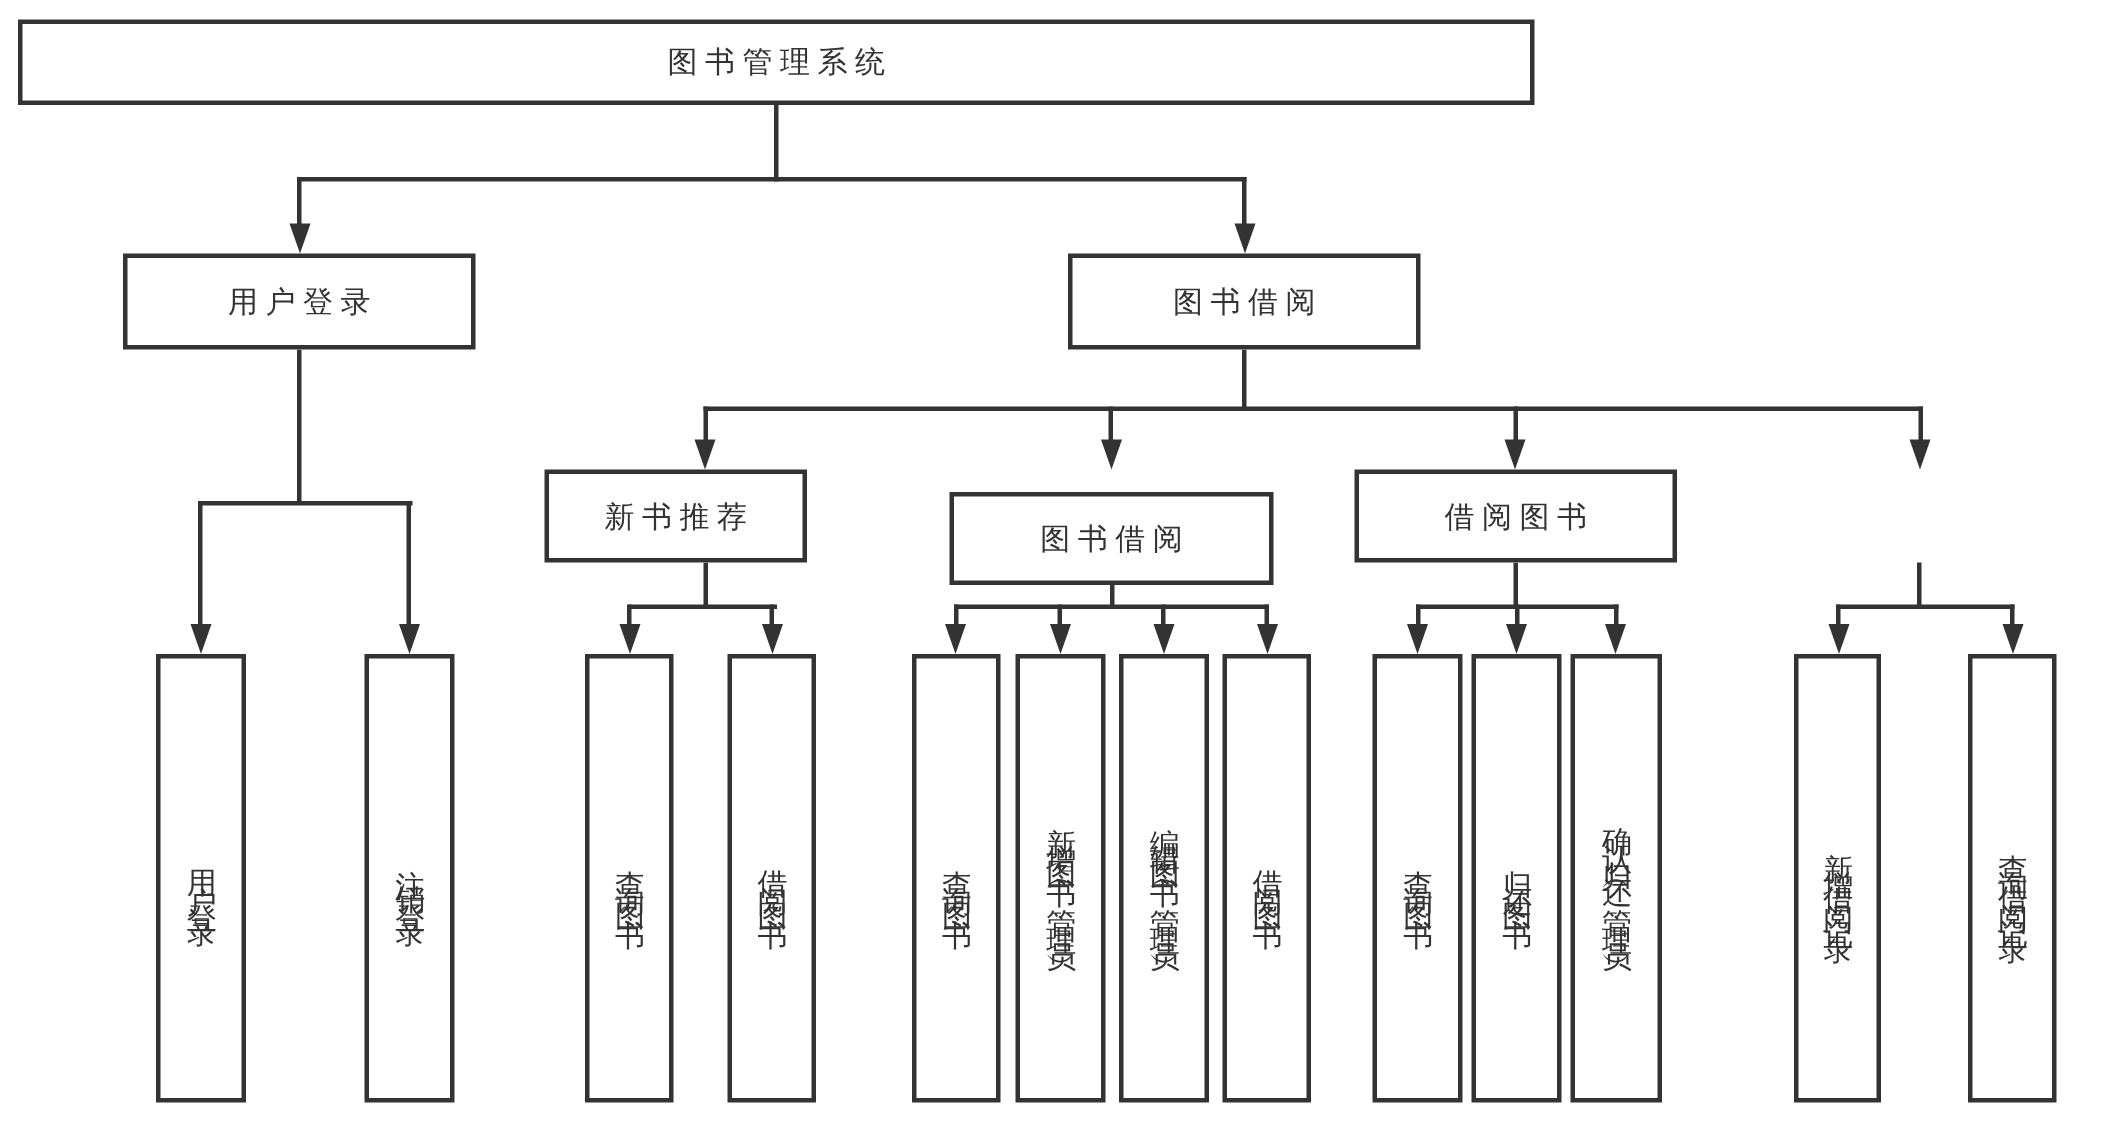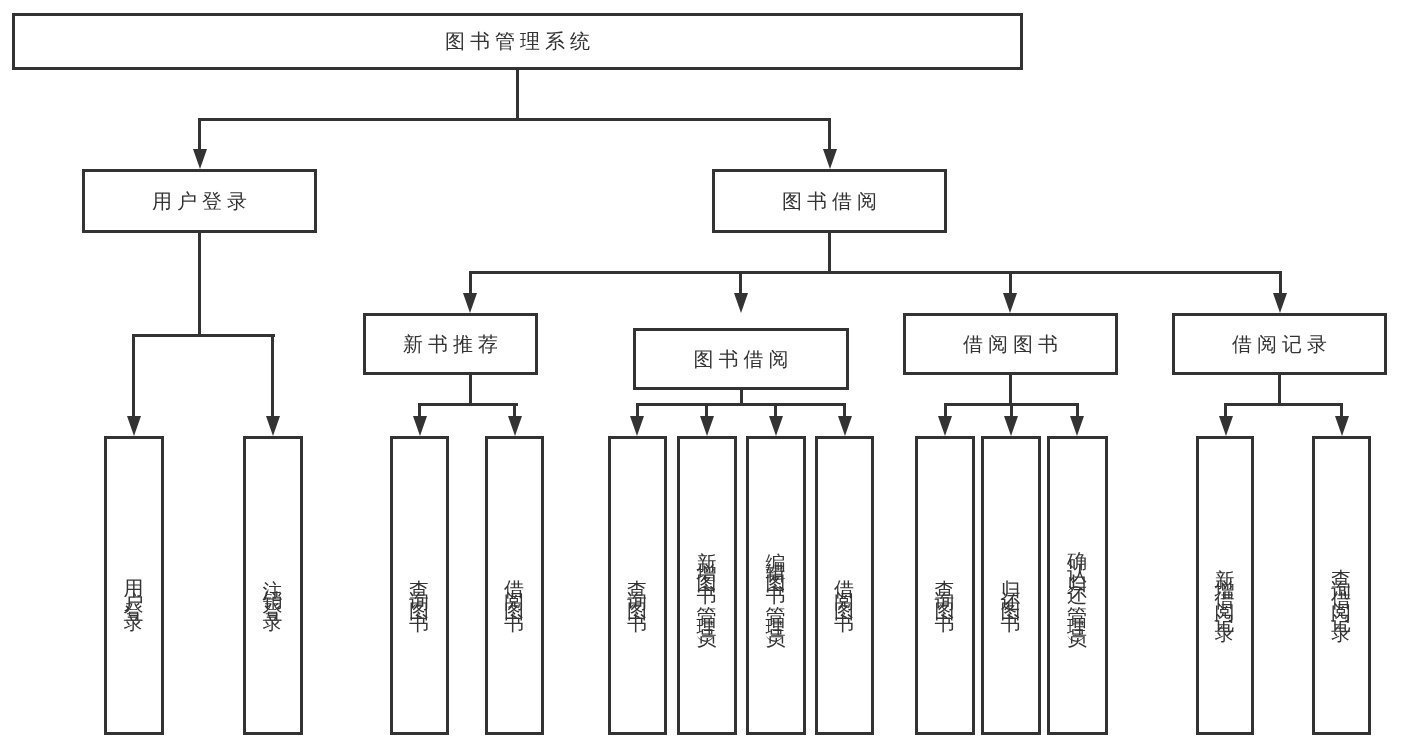--- a/index.html
+++ b/index.html
@@ -48,23 +48,20 @@
   </div>
 
   <div class="box hlabel" style="left:363px;top:313px;width:175px;height:62px;">
     <span>新书推荐</span>
   </div>
   <div class="box hlabel" style="left:633px;top:328px;width:216px;height:62px;">
     <span>图书借阅</span>
   </div>
   <div class="box hlabel" style="left:903px;top:313px;width:215px;height:62px;">
     <span>借阅图书</span>
-  </div>
-  <div class="box hlabel" style="left:1172px;top:313px;width:215px;height:62px;">
-    <span>借阅记录</span>
   </div>
 
   <div class="box" style="left:104px;top:436px;width:60px;height:299px;">
     <span class="vlabel">用户登录</span>
   </div>
   <div class="box" style="left:243px;top:436px;width:60px;height:299px;">
     <span class="vlabel">注销登录</span>
   </div>
   <div class="box" style="left:390px;top:436px;width:59px;height:299px;">
     <span class="vlabel">查询图书</span>

